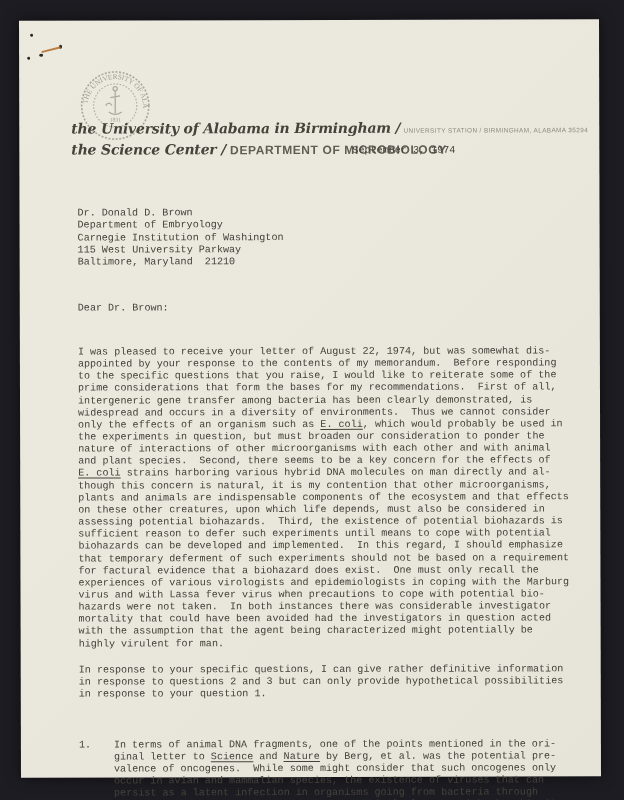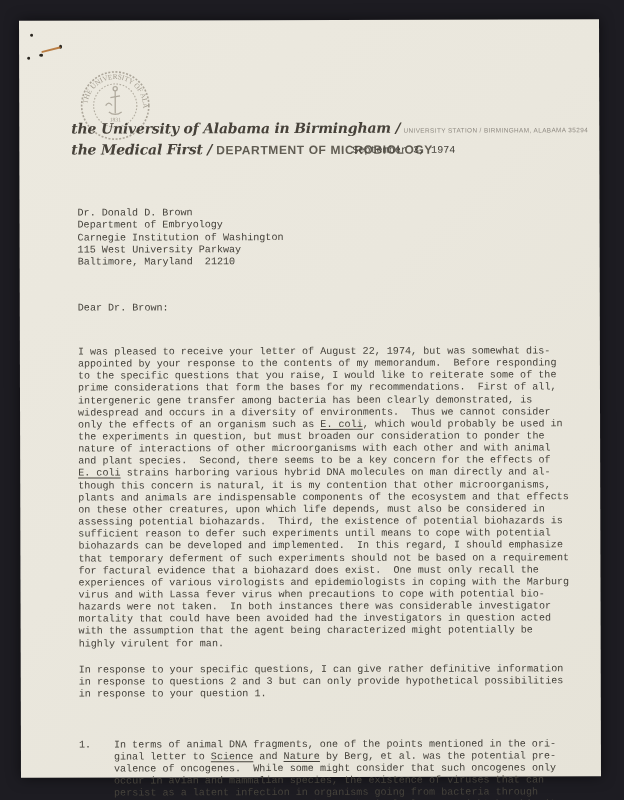--- a/index.html
+++ b/index.html
@@ -91,21 +91,21 @@
       <path d="M 38,50 Q 42,44 46,50"></path>
     </g>
     <text x="50" y="70" text-anchor="middle" font-size="7" fill="#8d8678" font-family="Liberation Serif, serif" opacity="0.9">1831</text>
   </svg>
 
   <div class="letterhead">
     <div class="lh-row">
       <span class="script">the University of Alabama in Birmingham /</span><span class="caps">UNIVERSITY STATION / BIRMINGHAM, ALABAMA 35294</span>
     </div>
     <div class="lh-row2">
-      <span class="script">the Medical First /</span><span class="caps2">DEPARTMENT OF MICROBIOLOGY</span>
+      <span class="script">the Science Center /</span><span class="caps2">DEPARTMENT OF MICROBIOLOGY</span>
     </div>
   </div>
 
   <div class="date mono">September 3, 1974</div>
 
   <div class="letter-body mono">
     <div id="recipient"><div class="line">Dr. Donald D. Brown</div><div class="line">Department of Embryology</div><div class="line">Carnegie Institution of Washington</div><div class="line">115 West University Parkway</div><div class="line">Baltimore, Maryland  21210</div></div>
     <div class="salutation">Dear Dr. Brown:</div>
     <div class="paras" id="paragraphs"><div class="para"><div class="line">I was pleased to receive your letter of August 22, 1974, but was somewhat dis-</div><div class="line">appointed by your response to the contents of my memorandum.  Before responding</div><div class="line">to the specific questions that you raise, I would like to reiterate some of the</div><div class="line">prime considerations that form the bases for my recommendations.  First of all,</div><div class="line">intergeneric gene transfer among bacteria has been clearly demonstrated, is</div><div class="line">widespread and occurs in a diversity of environments.  Thus we cannot consider</div><div class="line">only the effects of an organism such as <u>E. coli</u>, which would probably be used in</div><div class="line">the experiments in question, but must broaden our consideration to ponder the</div><div class="line">nature of interactions of other microorganisms with each other and with animal</div><div class="line">and plant species.  Second, there seems to be a key concern for the effects of</div><div class="line"><u>E. coli</u> strains harboring various hybrid DNA molecules on man directly and al-</div><div class="line">though this concern is natural, it is my contention that other microorganisms,</div><div class="line">plants and animals are indispensable components of the ecosystem and that effects</div><div class="line">on these other creatures, upon which life depends, must also be considered in</div><div class="line">assessing potential biohazards.  Third, the existence of potential biohazards is</div><div class="line">sufficient reason to defer such experiments until means to cope with potential</div><div class="line">biohazards can be developed and implemented.  In this regard, I should emphasize</div><div class="line">that temporary deferment of such experiments should not be based on a requirement</div><div class="line">for factural evidence that a biohazard does exist.  One must only recall the</div><div class="line">experiences of various virologists and epidemiologists in coping with the Marburg</div><div class="line">virus and with Lassa fever virus when precautions to cope with potential bio-</div><div class="line">hazards were not taken.  In both instances there was considerable investigator</div><div class="line">mortality that could have been avoided had the investigators in question acted</div><div class="line">with the assumption that the agent being characterized might potentially be</div><div class="line">highly virulent for man.</div></div><div class="para"><div class="line">In response to your specific questions, I can give rather definitive information</div><div class="line">in response to questions 2 and 3 but can only provide hypothetical possibilities</div><div class="line">in response to your question 1.</div></div></div>
     <div id="list"><div class="numbered-item"><div class="item-number">1.</div><div><div class="line">In terms of animal DNA fragments, one of the points mentioned in the ori-</div><div class="line">ginal letter to <u>Science</u> and <u>Nature</u> by Berg, et al. was the potential pre-</div><div class="line">valence of oncogenes.  While some might consider that such oncogenes only</div><div class="line">occur in avian and mammalian species, the existence of viruses that can</div><div class="line">persist as a latent infection in organisms going from bacteria through</div><div class="line">insects up to man would suggest that such viral elements might be ubiquitous</div></div></div></div>

